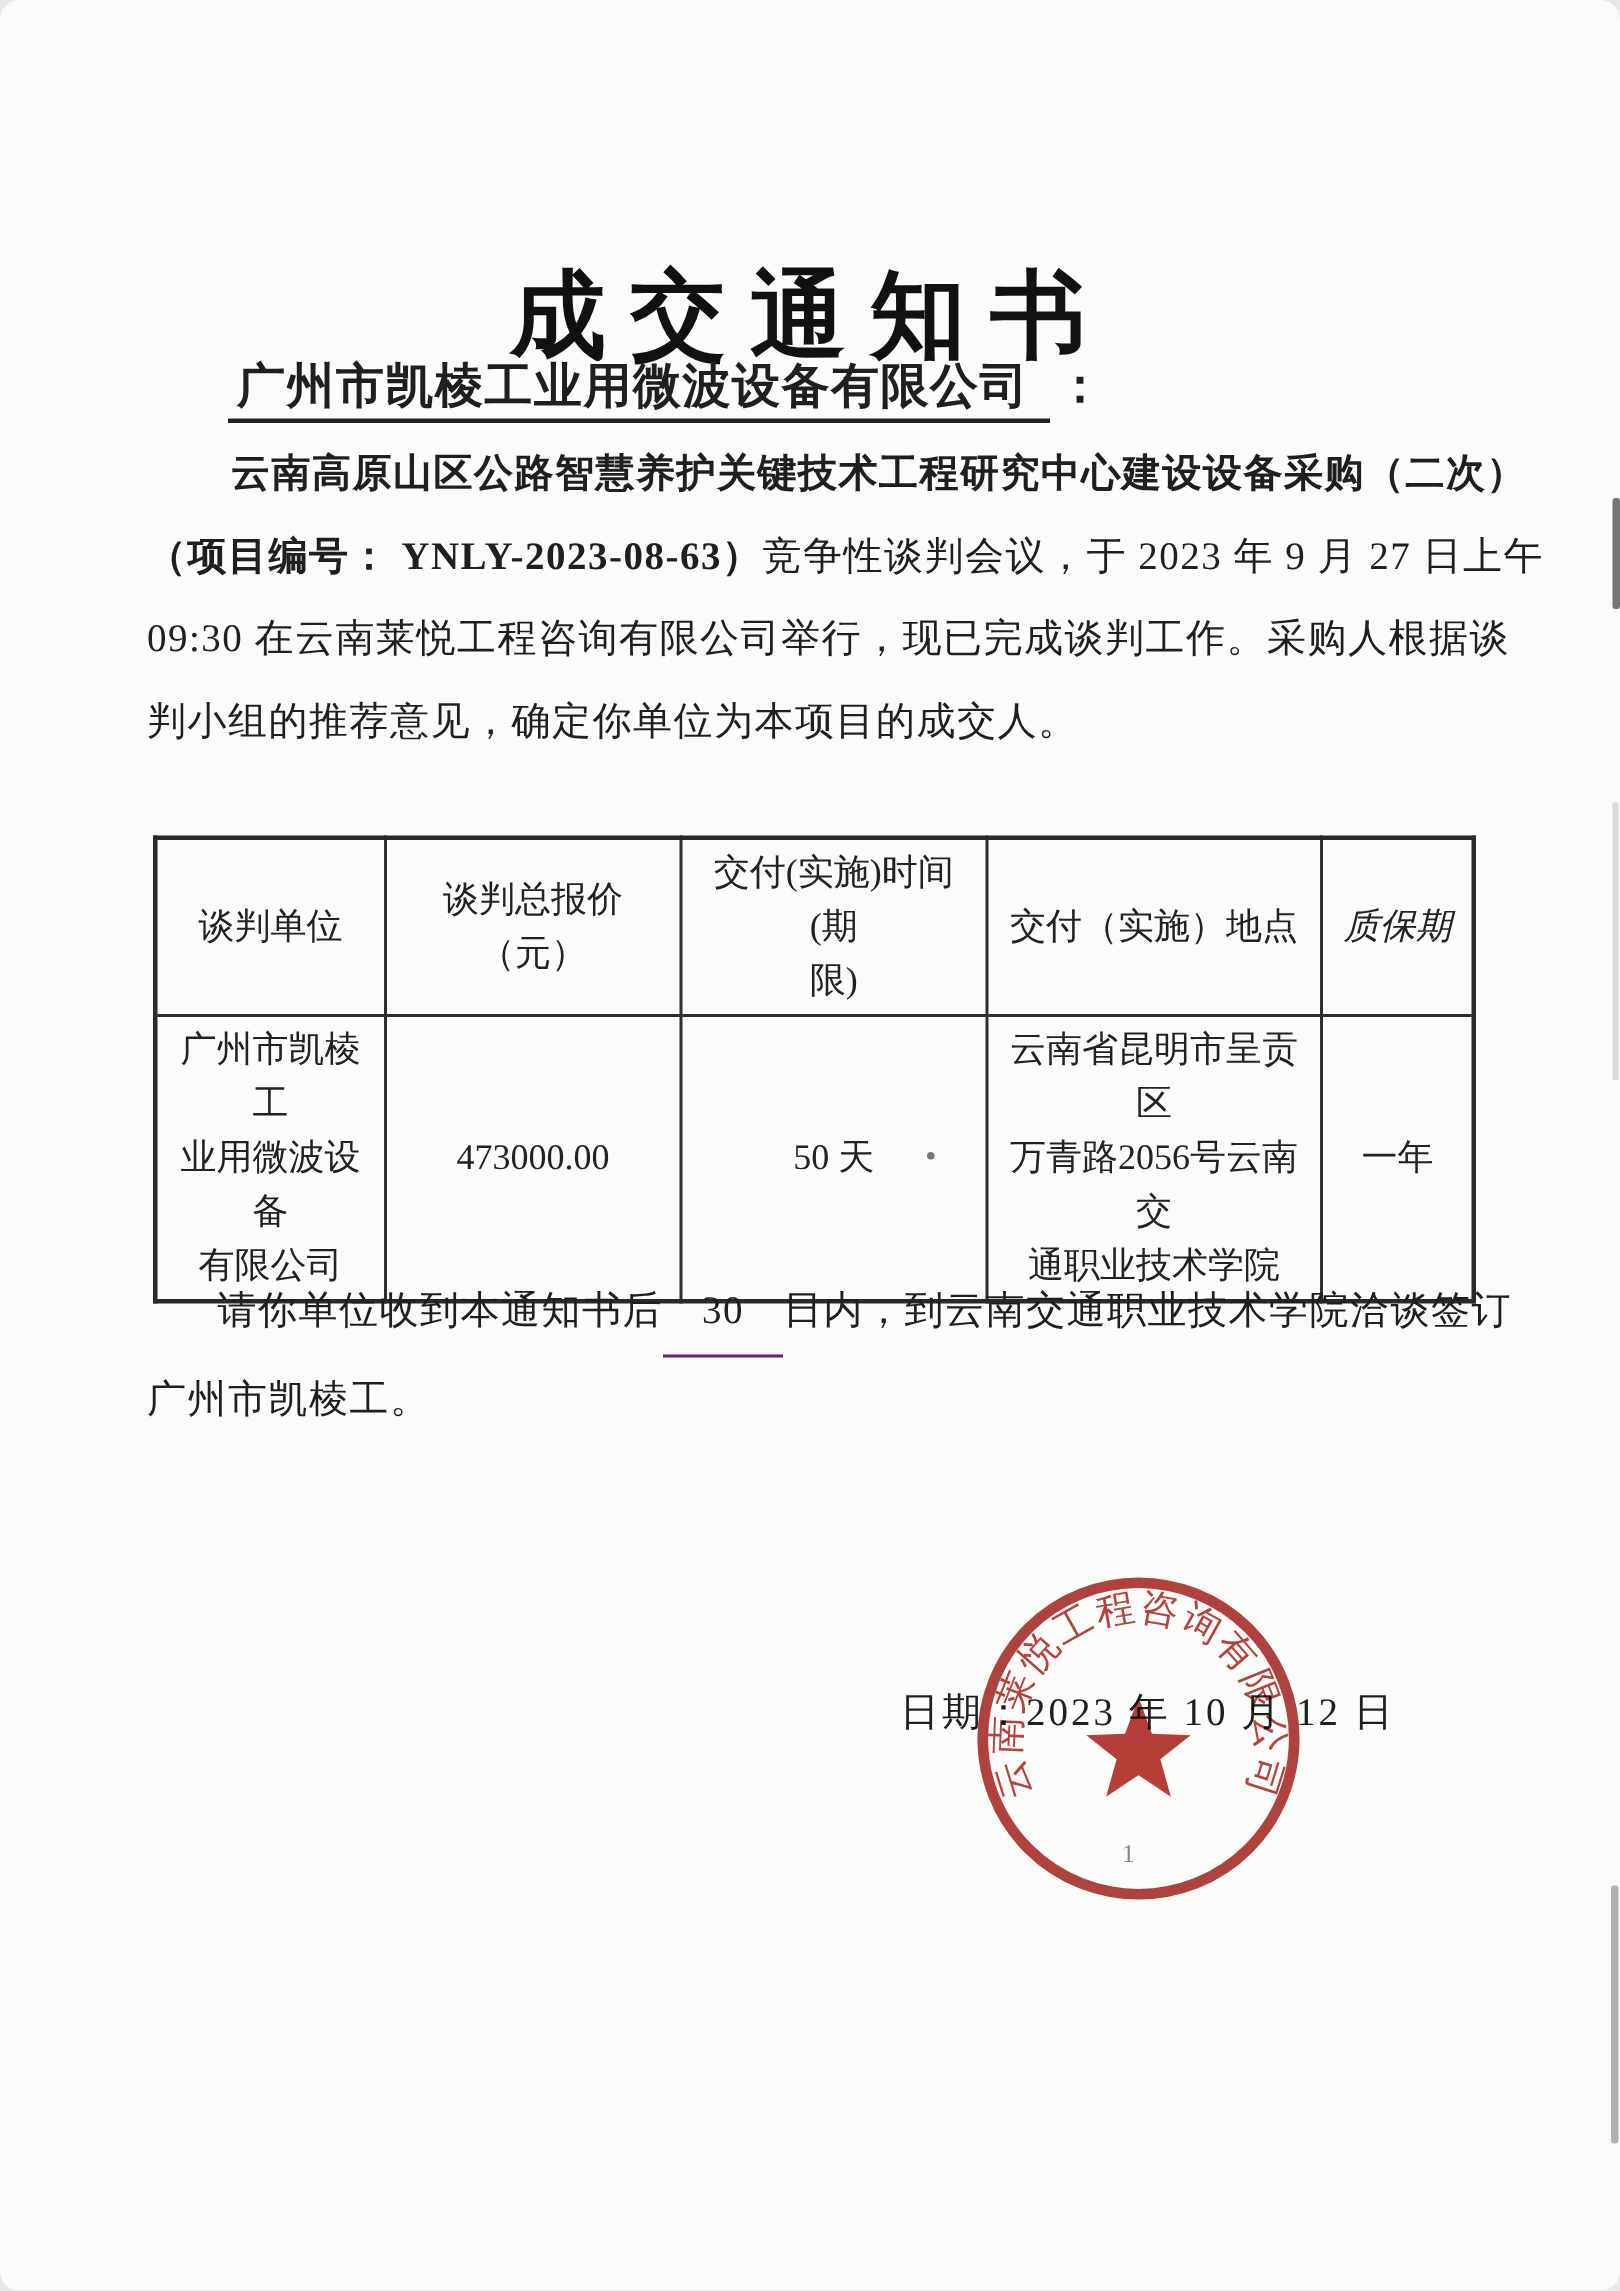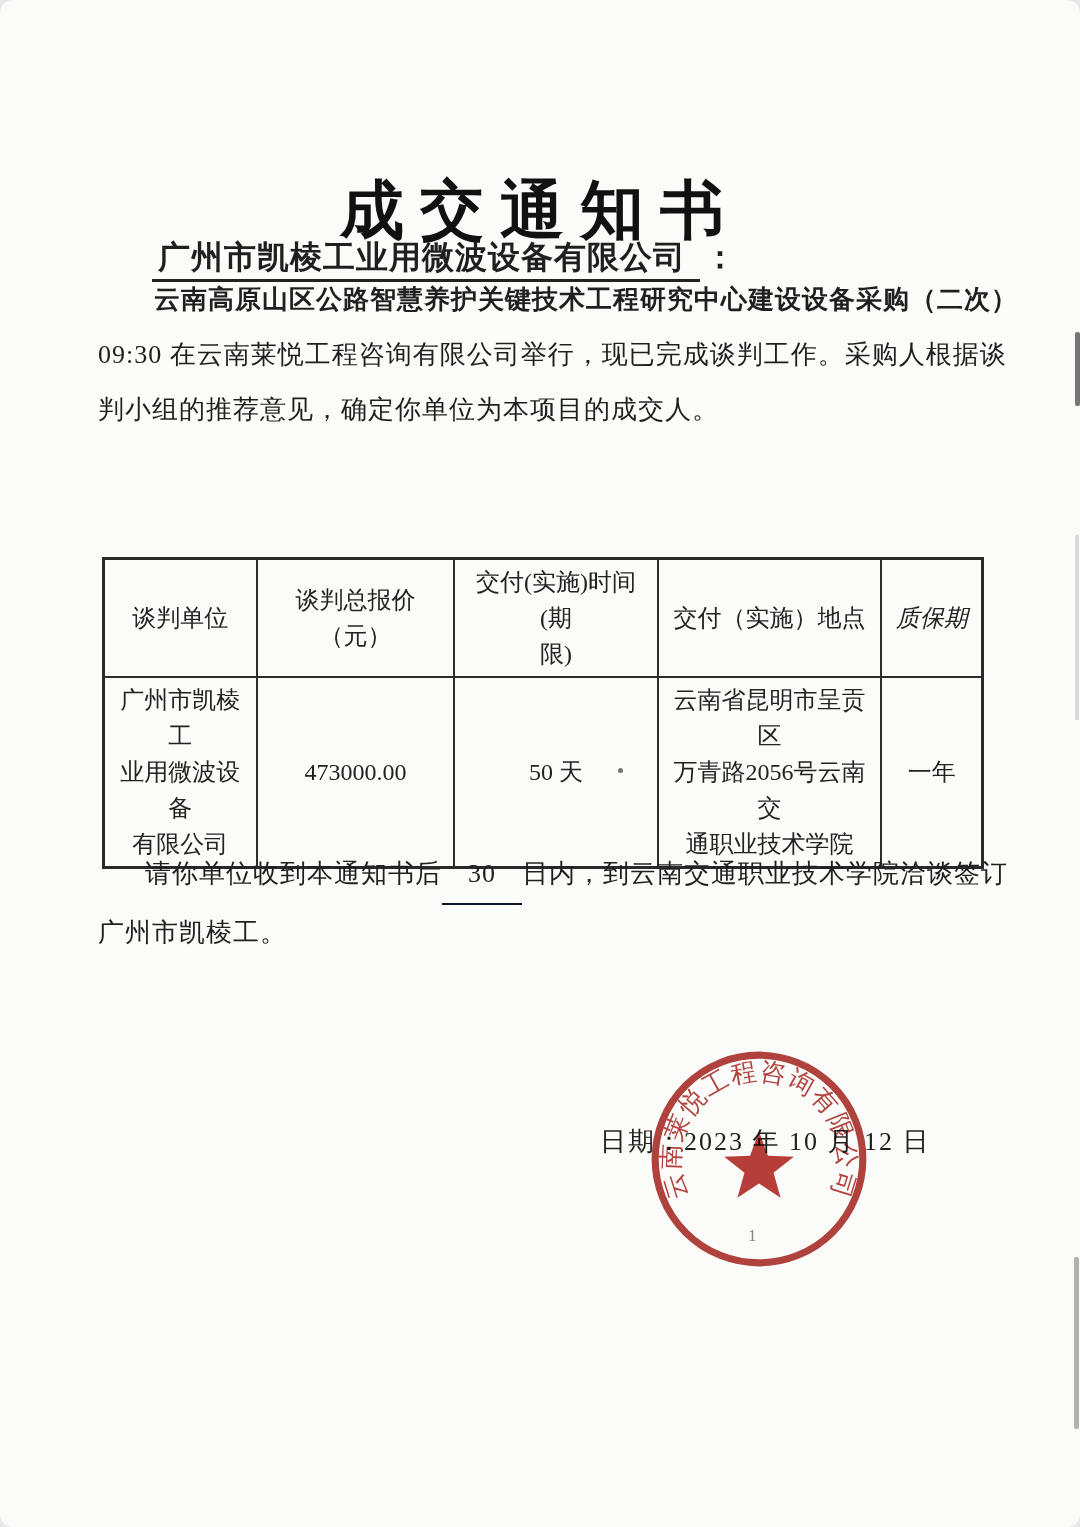--- a/index.html
+++ b/index.html
@@ -26,21 +26,21 @@
     position:absolute;top:236px;left:152px;
     font-size:32px;font-weight:bold;letter-spacing:1px;
   }
   .addressee .name{
     border-bottom:3px solid #222;
     padding:0 14px 4px 6px;
   }
   .addressee .colon{margin-left:4px;}
   
   .body-text{
-    position:absolute;top:272px;left:98px;width:890px;
+    position:absolute;top:288px;left:98px;width:890px;
     font-size:26px;line-height:55px;letter-spacing:1px;
   }
   .body-line{white-space:nowrap;}
   .body-line.indent{text-indent:56px;}
   .body-line .b{font-weight:bold;}
   
   .award-table{
     position:absolute;top:557px;left:102px;
     width:882px;
     border-collapse:collapse;
@@ -65,21 +65,21 @@
   .col-place{width:226px;}
   .col-warranty{width:93px;font-style:italic;}
   
   .notice{
     position:absolute;top:846px;left:98px;width:890px;
     font-size:26px;line-height:55px;letter-spacing:1px;
   }
   .notice .line1{text-indent:47px;white-space:nowrap;}
   .notice .blank{
     display:inline-block;
-    border-bottom:2px solid #0f172a;
+    border-bottom:2px solid #701a75;
     padding:0 26px 2px 26px;
     text-indent:0;
     text-align:right;
   }
   
   .signature{
     position:absolute;top:1114px;left:600px;
     font-size:26px;line-height:56px;letter-spacing:2px;
   }
   
@@ -108,20 +108,23 @@
 
   <h1 class="doc-title">成交通知书</h1>
 
   <div class="addressee">
     <span class="name">广州市凯棱工业用微波设备有限公司</span><span class="colon">：</span>
   </div>
 
   <div class="body-text">
     <div class="body-line indent">
       <span class="b">云南高原山区公路智慧养护关键技术工程研究中心建设设备采购（二次）</span><span></span>
+    </div>
+    <div class="body-line">
+      <span class="b">（项目编号： YNLY-2023-08-63）</span><span>竞争性谈判会议，于 2023 年 9 月 27 日上午</span>
     </div>
     <div class="body-line">
       <span class="b"></span><span>09:30 在云南莱悦工程咨询有限公司举行，现已完成谈判工作。采购人根据谈</span>
     </div>
     <div class="body-line">
       <span class="b"></span><span>判小组的推荐意见，确定你单位为本项目的成交人。</span>
     </div>
   </div>
 
   <table class="award-table">

